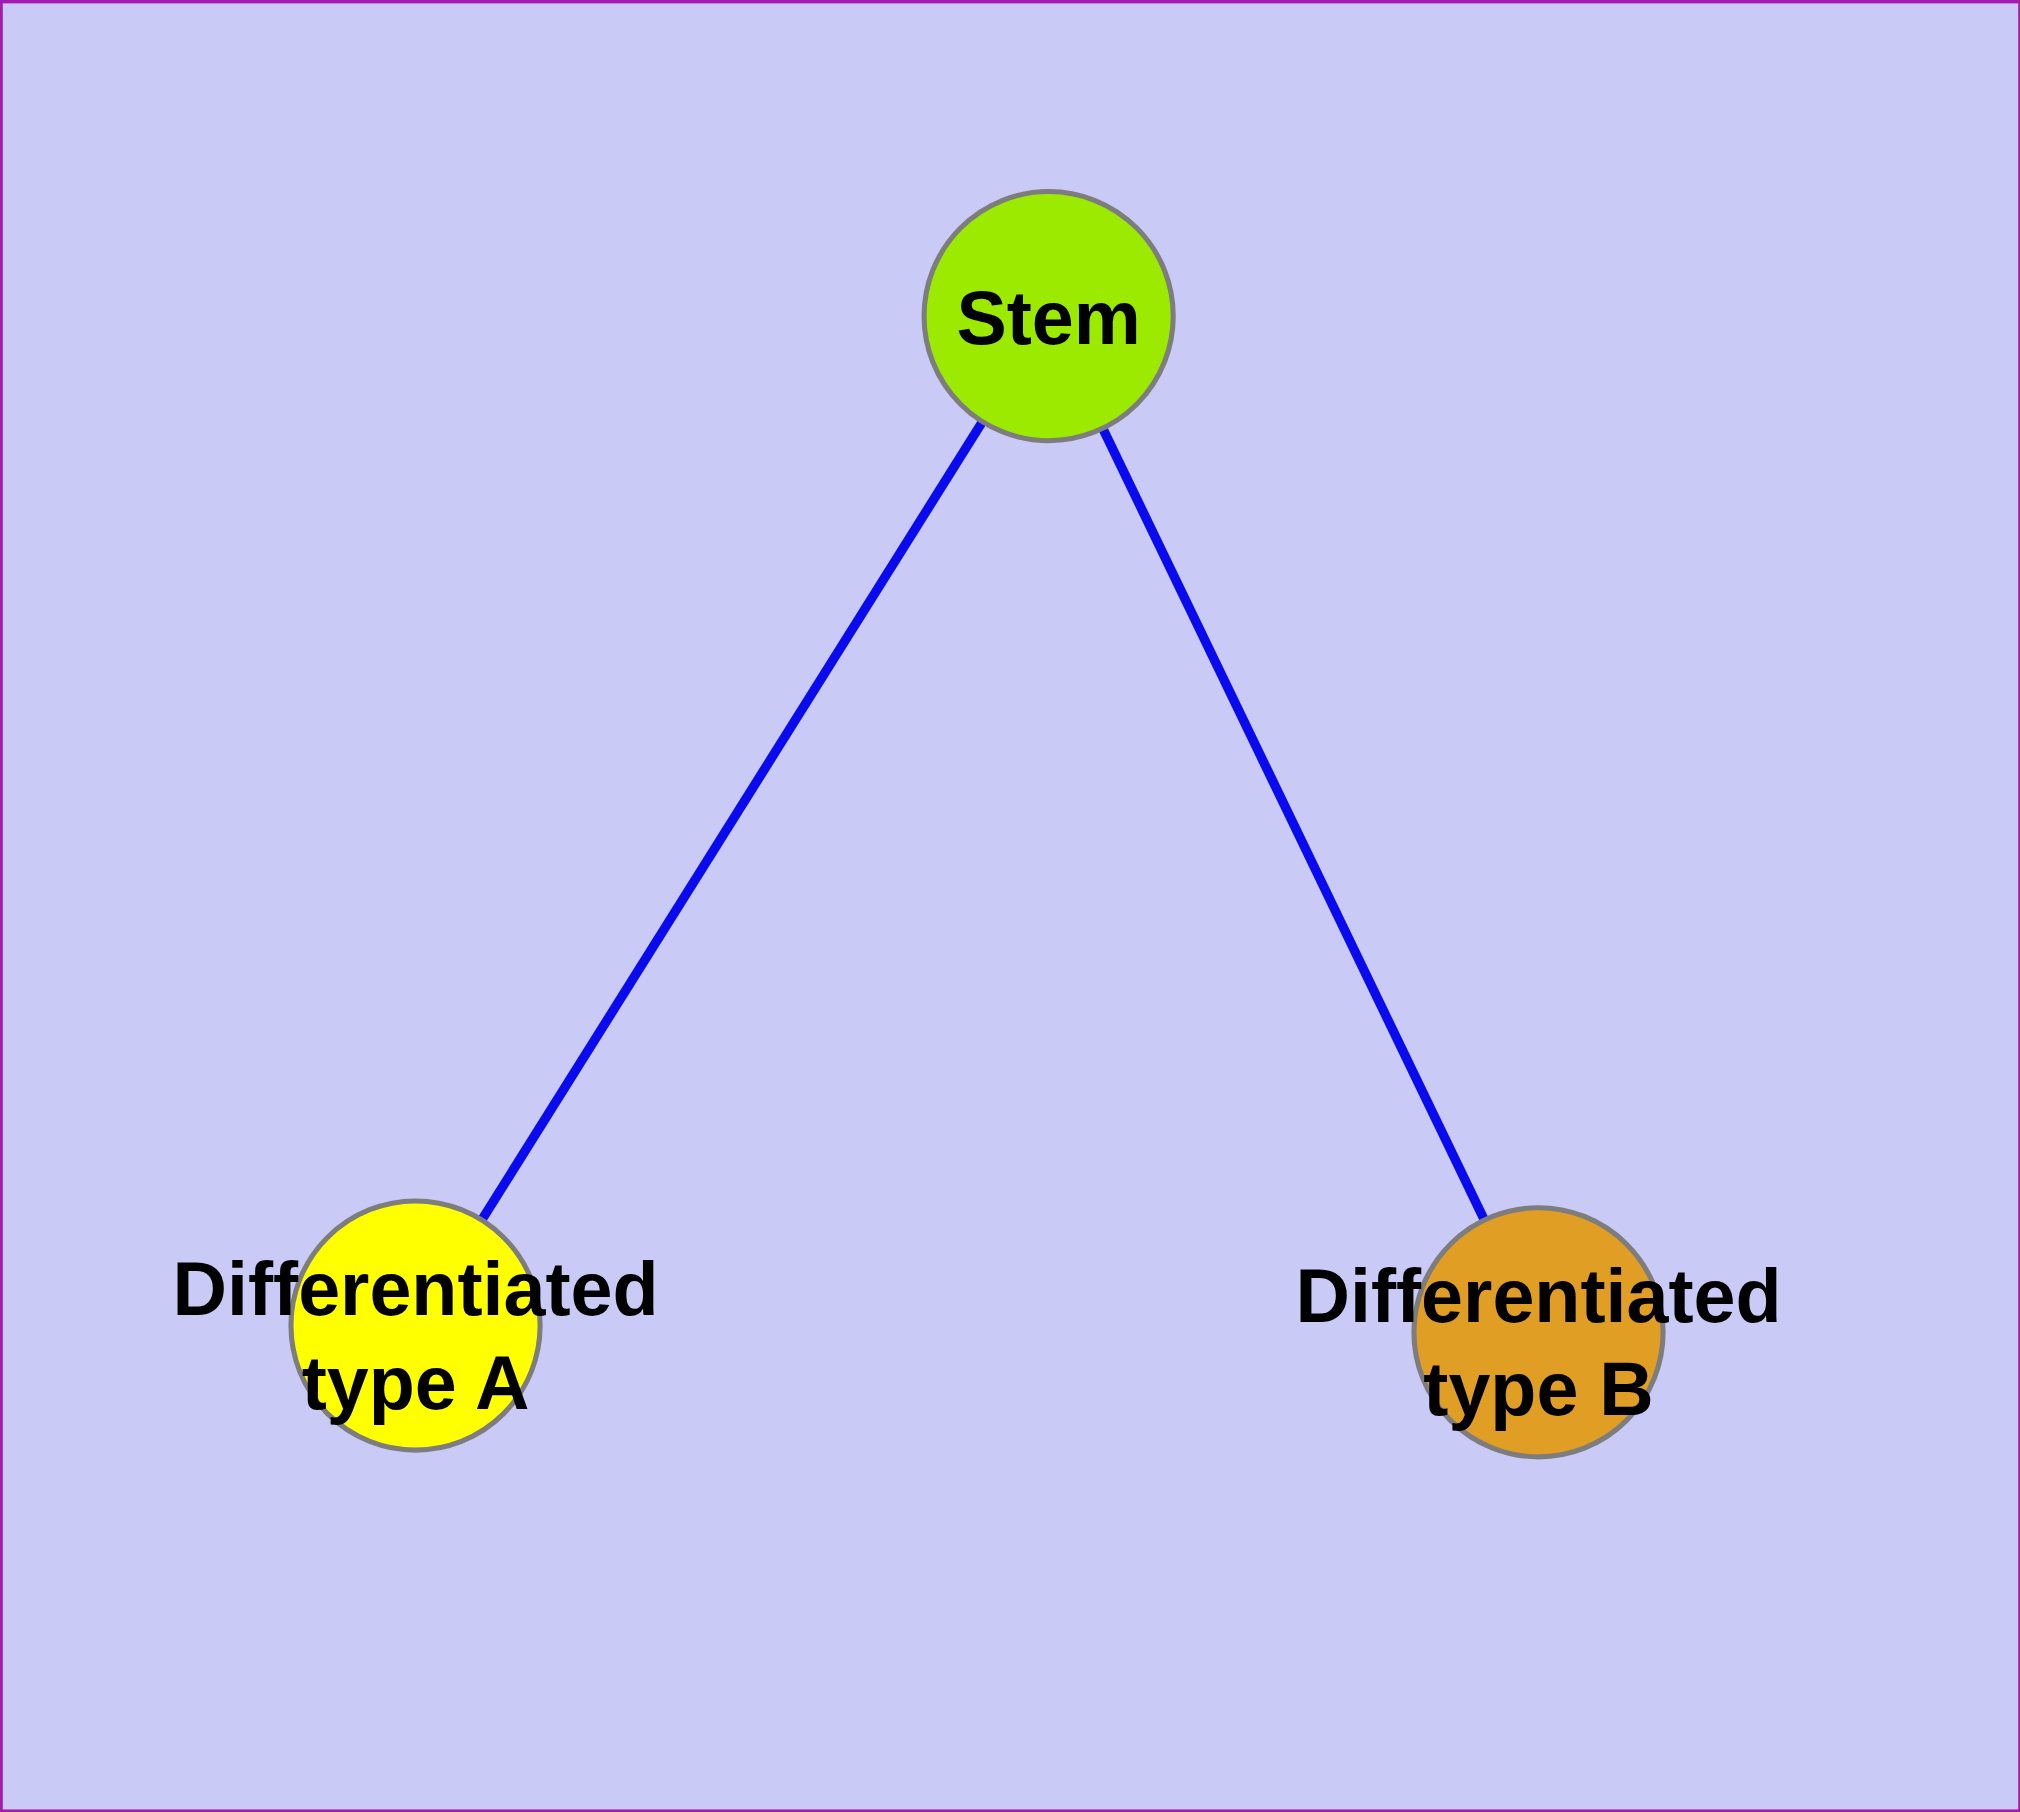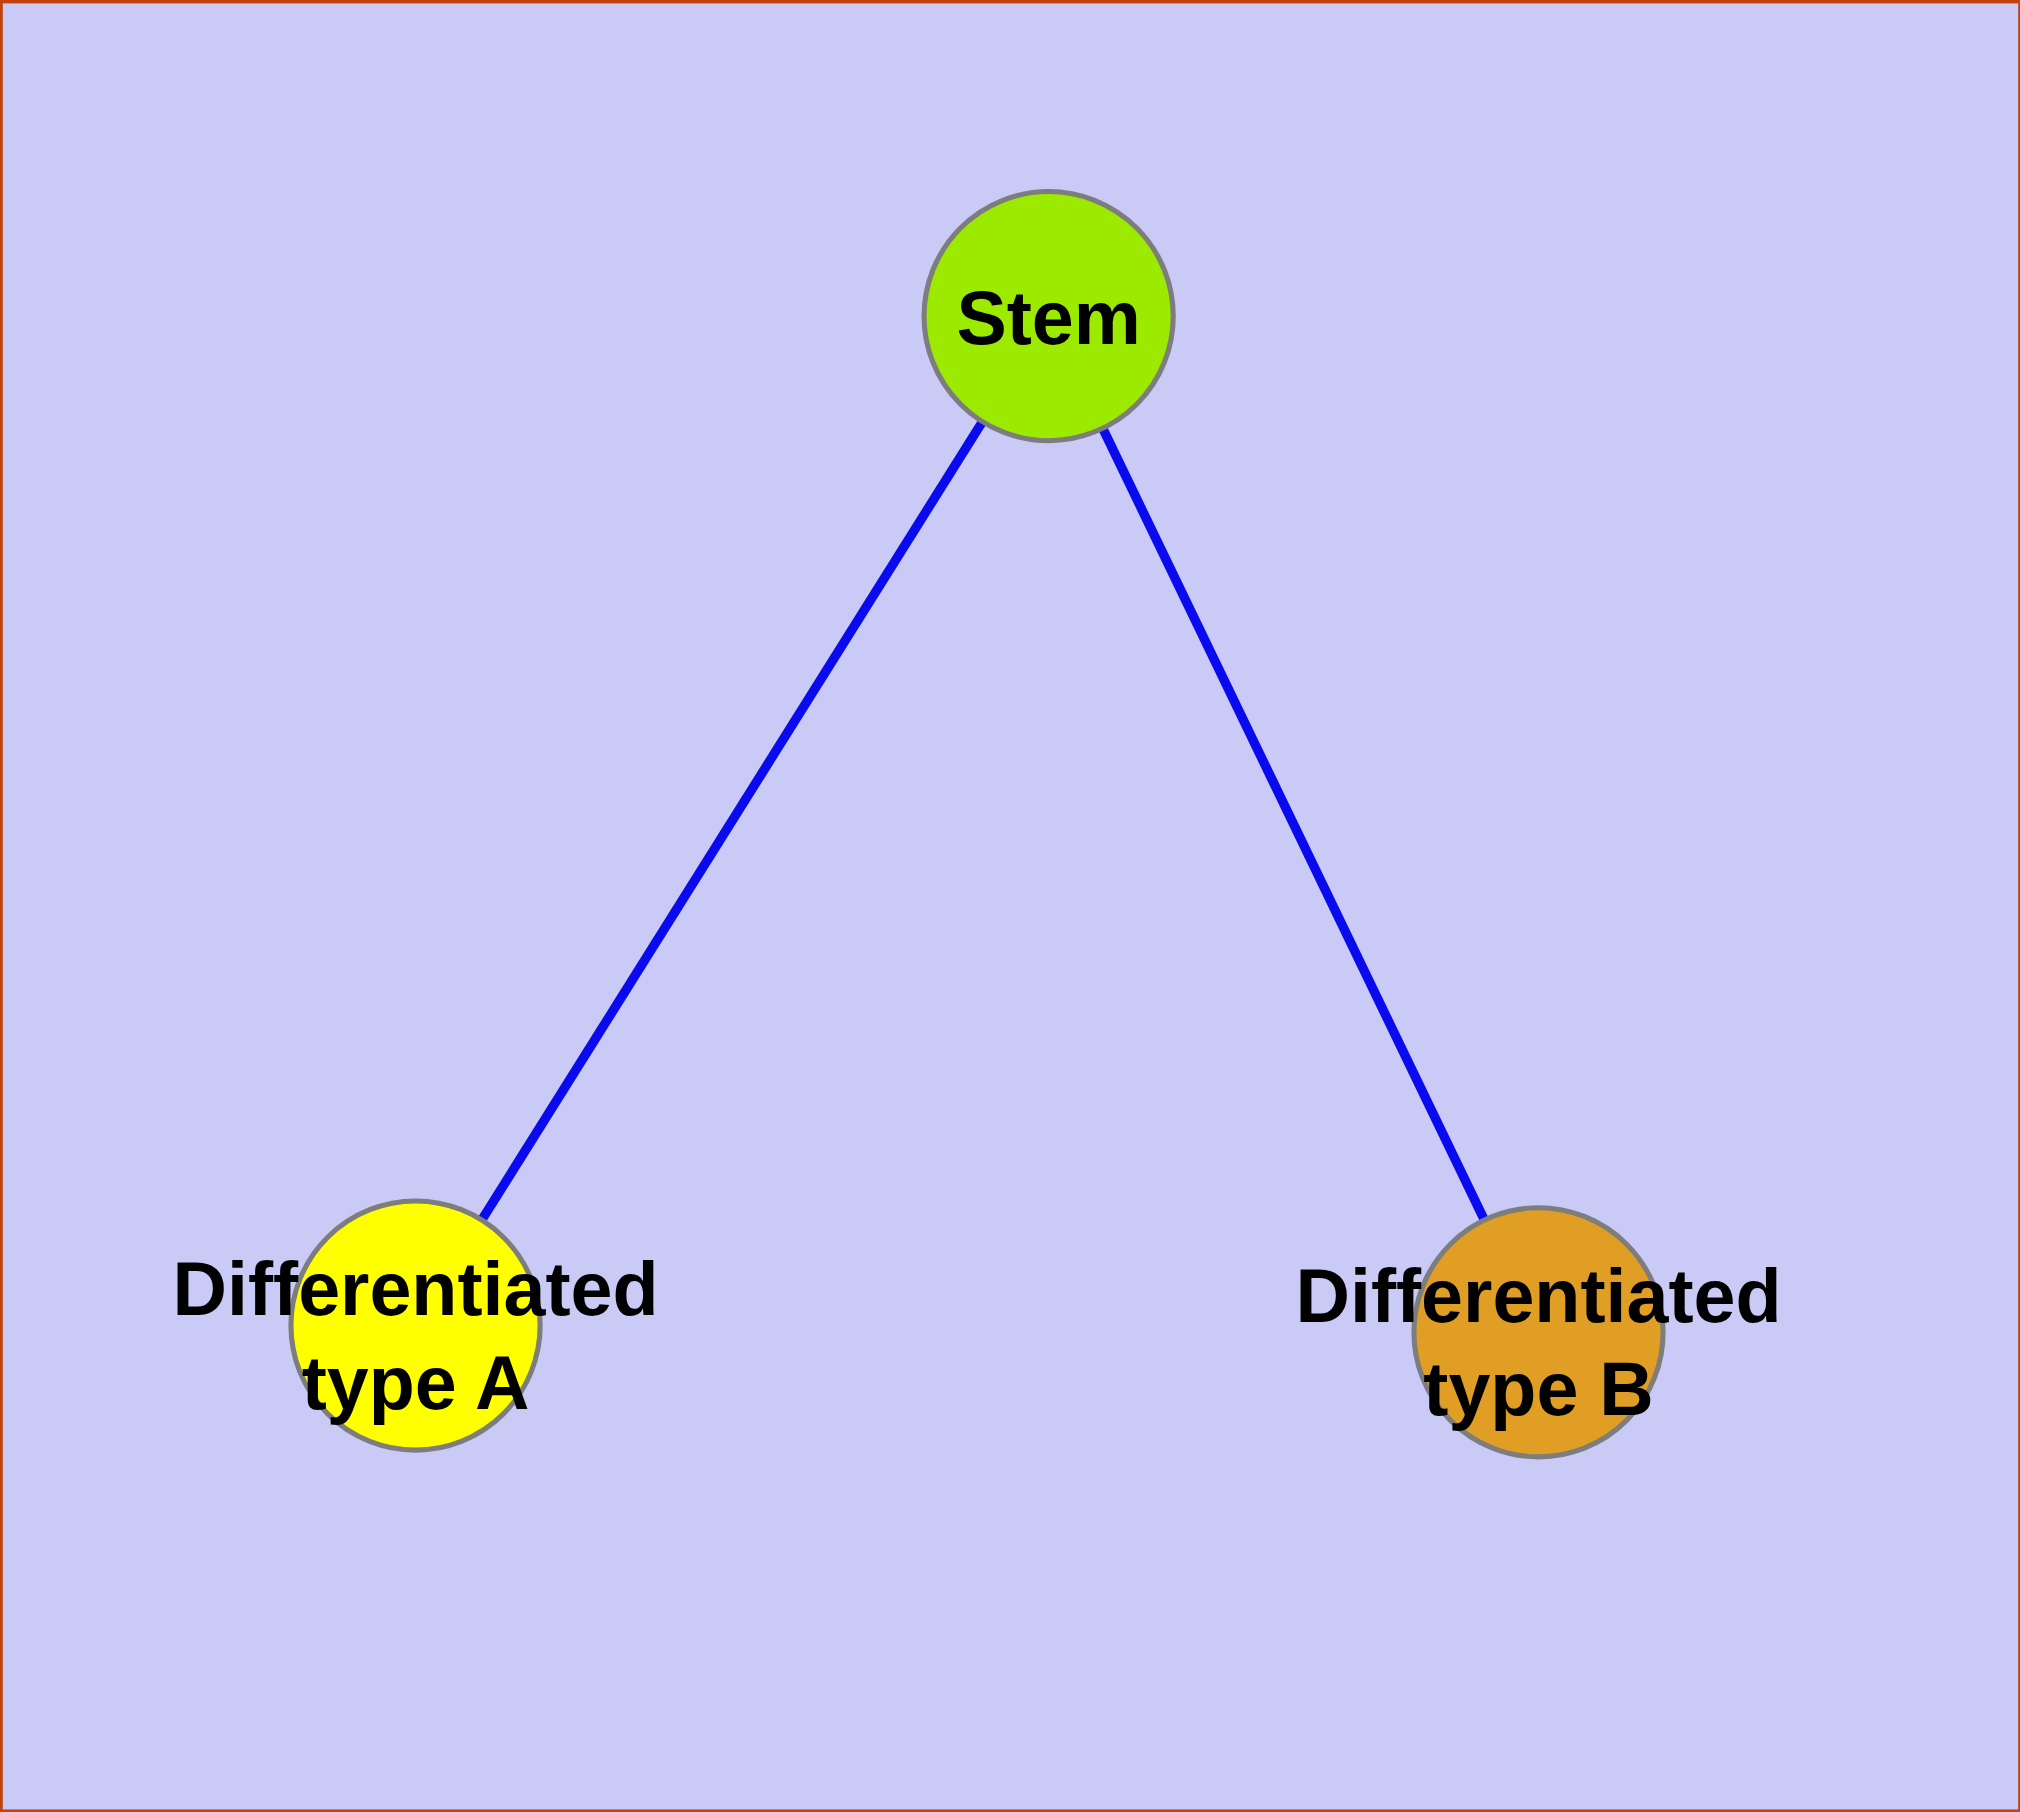--- a/index.html
+++ b/index.html
@@ -7,21 +7,21 @@
     padding: 0;
     background: #ffffff;
     width: 2021px;
     height: 1812px;
     overflow: hidden;
   }
   .canvas-wrap {
     position: relative;
     width: 2021px;
     height: 1812px;
-    background: #c2410c;
+    background: #a21caf;
   }
   svg.graph {
     display: block;
     width: 2021px;
     height: 1812px;
   }
   .node-label {
     font-family: "Liberation Sans", sans-serif;
     font-weight: bold;
     font-size: 89px;

